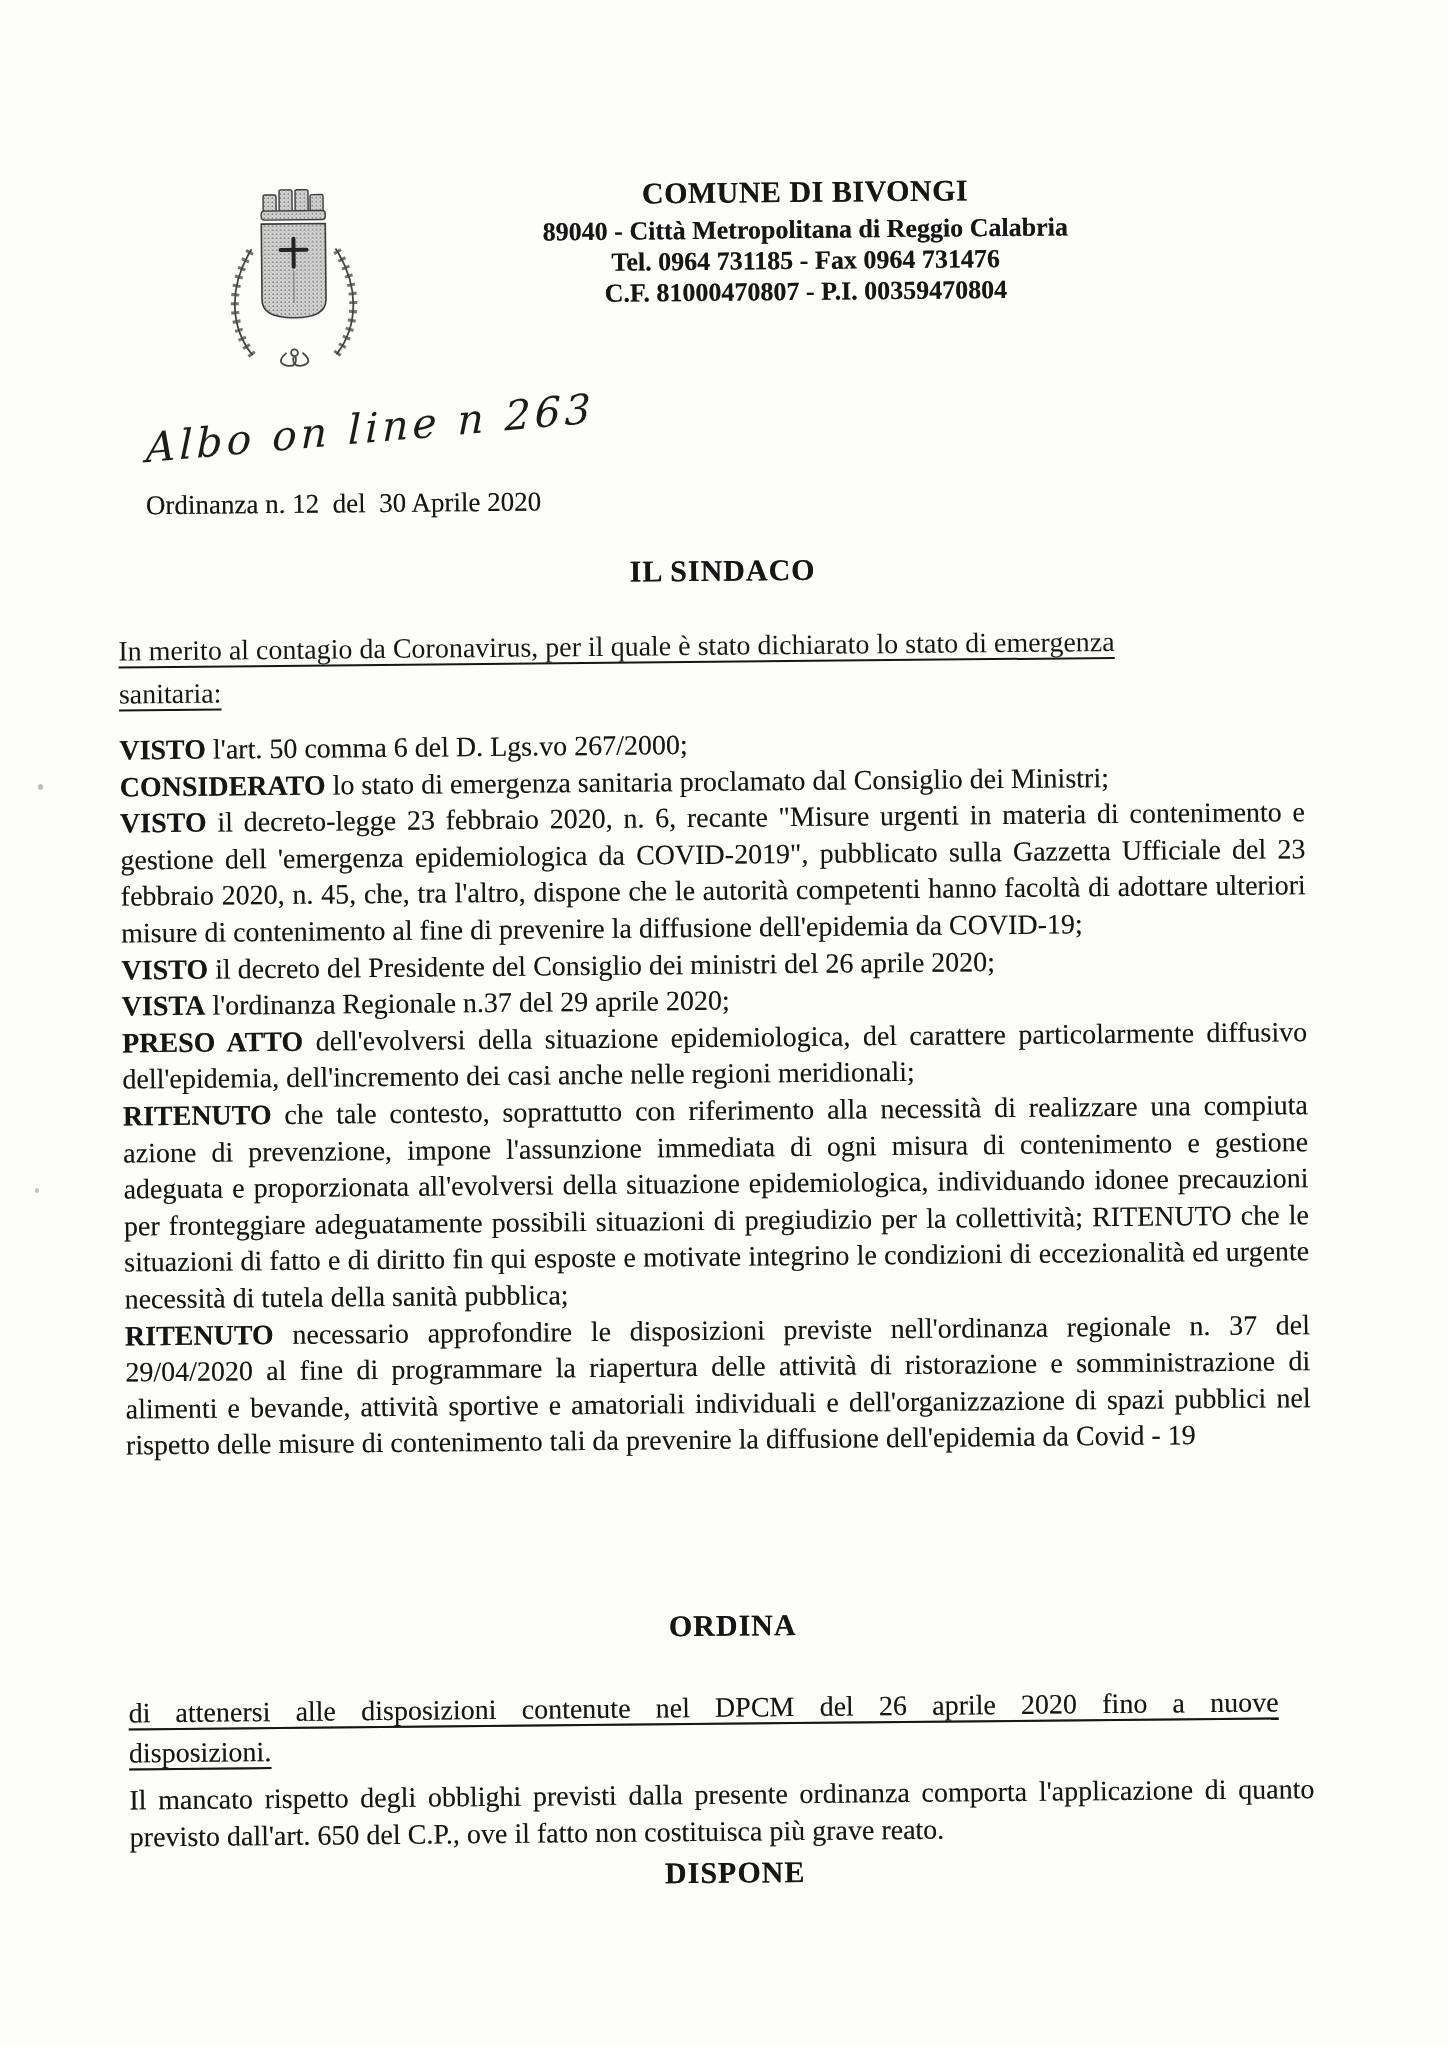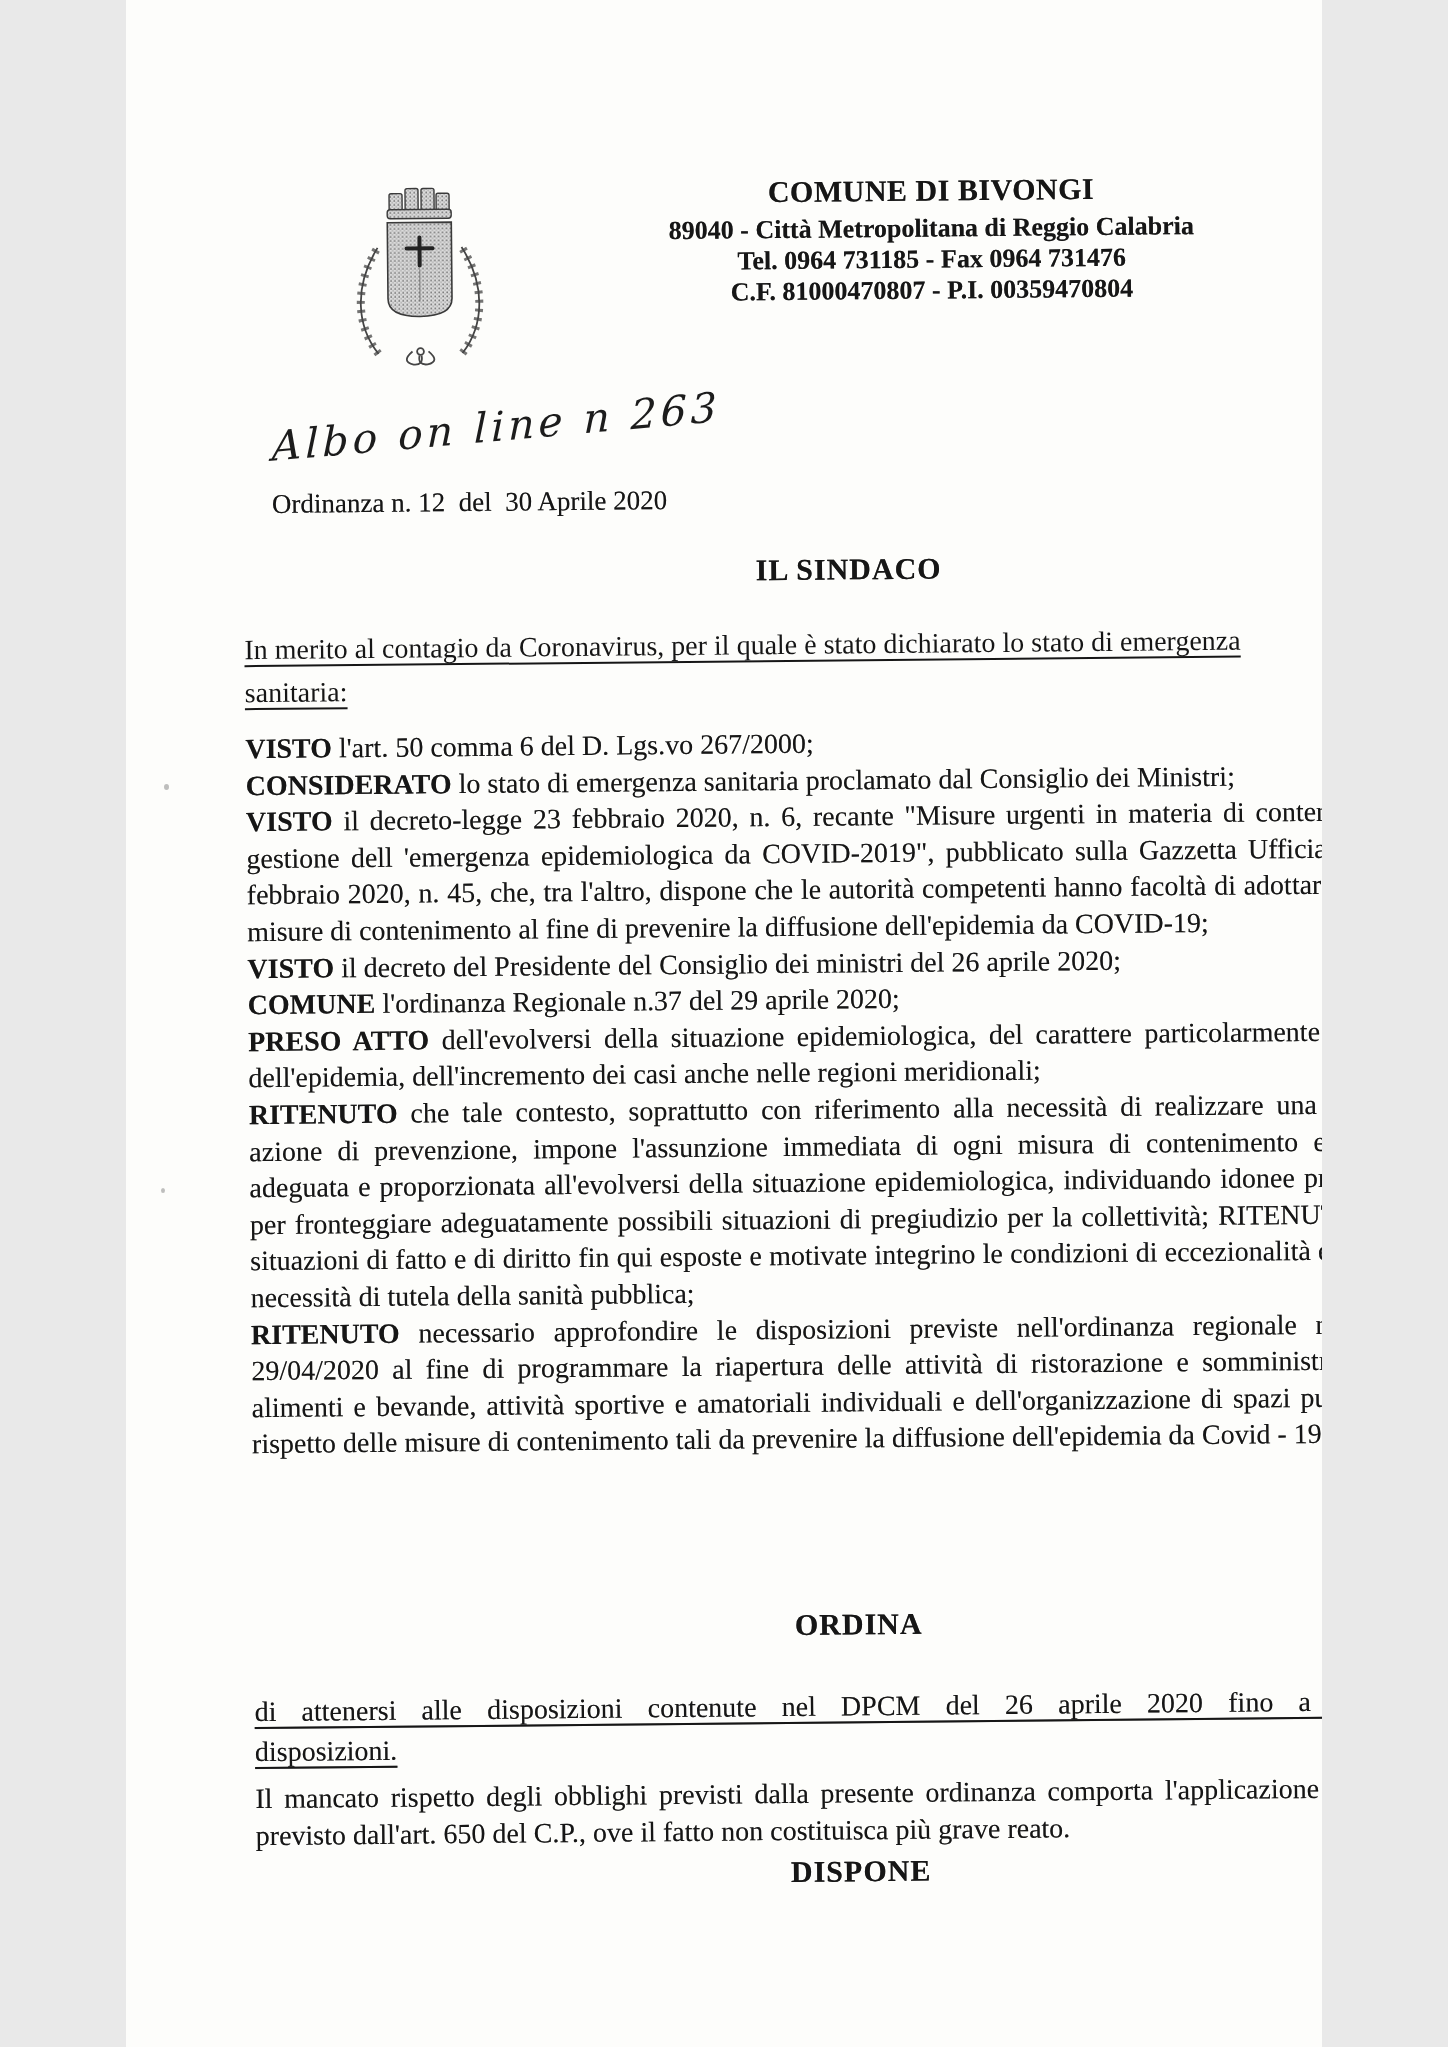--- a/index.html
+++ b/index.html
@@ -1,18 +1,18 @@
 <!DOCTYPE html>
 <html><head>
 <meta charset="utf-8">
 <style>
   html,body{margin:0;padding:0;background:#e9e9e9;}
   .page{
     position:relative;
-    width:1196px;height:2047px;
+    width:1448px;height:2047px;
     margin:0 auto;
     background:#fdfdfb;
     overflow:hidden;
     font-family:"Liberation Serif","DejaVu Serif",serif;
     color:#161616;
   }
   .tilt{
     position:absolute;inset:0;
     transform:rotate(-0.55deg);
     transform-origin:55% 45%;
@@ -131,21 +131,21 @@
     <div class="textcol intro">
       <div class="u-line">In merito al contagio da Coronavirus, per il quale è stato dichiarato lo stato di emergenza</div>
       <div class="u-line">sanitaria:</div>
     </div>
 
     <div class="textcol recitals">
       <p class="recital"><span class="lead">VISTO</span><span> l'art. 50 comma 6 del D. Lgs.vo 267/2000;</span></p>
       <p class="recital"><span class="lead">CONSIDERATO</span><span> lo stato di emergenza sanitaria proclamato dal Consiglio dei Ministri;</span></p>
       <p class="recital"><span class="lead">VISTO</span><span> il decreto-legge 23 febbraio 2020, n. 6, recante "Misure urgenti in materia di contenimento e gestione dell 'emergenza epidemiologica da COVID-2019", pubblicato sulla Gazzetta Ufficiale del 23 febbraio 2020, n. 45, che, tra l'altro, dispone che le autorità competenti hanno facoltà di adottare ulteriori misure di contenimento al fine di prevenire la diffusione dell'epidemia da COVID-19;</span></p>
       <p class="recital"><span class="lead">VISTO</span><span> il decreto del Presidente del Consiglio dei ministri del 26 aprile 2020;</span></p>
-      <p class="recital"><span class="lead">COMUNE</span><span> l'ordinanza Regionale n.37 del 29 aprile 2020;</span></p>
+      <p class="recital"><span class="lead">VISTA</span><span> l'ordinanza Regionale n.37 del 29 aprile 2020;</span></p>
       <p class="recital"><span class="lead">PRESO ATTO</span><span> dell'evolversi della situazione epidemiologica, del carattere particolarmente diffusivo dell'epidemia, dell'incremento dei casi anche nelle regioni meridionali;</span></p>
       <p class="recital"><span class="lead">RITENUTO</span><span> che tale contesto, soprattutto con riferimento alla necessità di realizzare una compiuta azione di prevenzione, impone l'assunzione immediata di ogni misura di contenimento e gestione adeguata e proporzionata all'evolversi della situazione epidemiologica, individuando idonee precauzioni per fronteggiare adeguatamente possibili situazioni di pregiudizio per la collettività; RITENUTO che le situazioni di fatto e di diritto fin qui esposte e motivate integrino le condizioni di eccezionalità ed urgente necessità di tutela della sanità pubblica;</span></p>
       <p class="recital"><span class="lead">RITENUTO</span><span> necessario approfondire le disposizioni previste nell'ordinanza regionale n. 37 del 29/04/2020 al fine di programmare la riapertura delle attività di ristorazione e somministrazione di alimenti e bevande, attività sportive e amatoriali individuali e dell'organizzazione di spazi pubblici nel rispetto delle misure di contenimento tali da prevenire la diffusione dell'epidemia da Covid - 19</span></p>
     </div>
 
     <h2 class="center-heading ordina">ORDINA</h2>
 
     <div class="textcol ordina-block">
       <div class="u-line ordina-line1">di attenersi alle disposizioni contenute nel DPCM del 26 aprile 2020 fino a nuove</div>
       <div class="u-line">disposizioni.</div>

